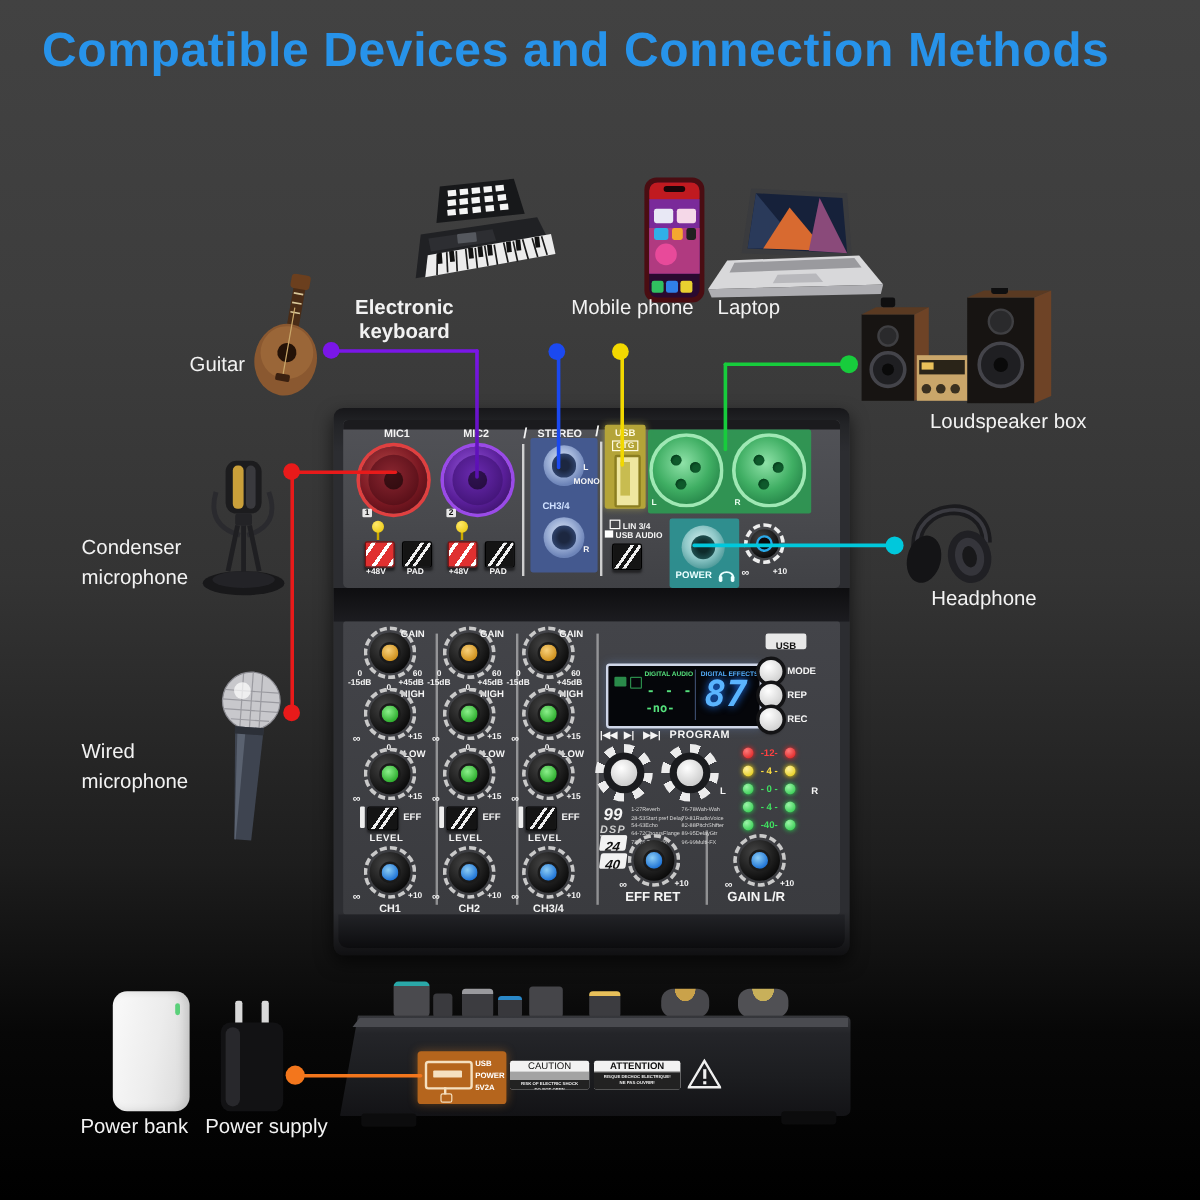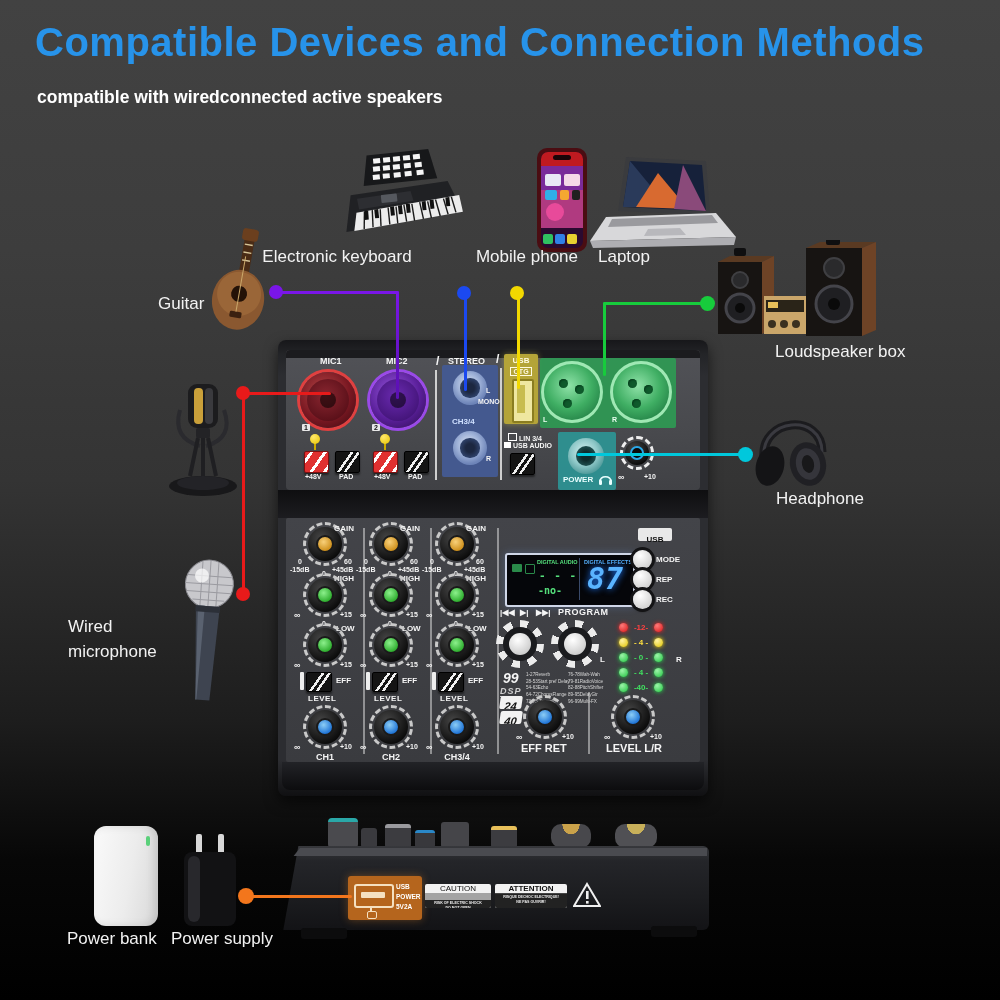--- a/index.html
+++ b/index.html
@@ -83,21 +83,20 @@
   .pre{white-space:pre-line;}
   svg{display:block;}
 </style>
 </head>
 <body>
 
 <div class="canvas">
 
   <div class="title">Compatible Devices and Connection Methods</div>
   <div class="subtitle">
-    <div>compatible with wiredconnected active speakers</div>
   </div>
 
   <svg class="abs" style="left:193px;top:228px" width="96" height="110" viewBox="0 0 96 110">
     <g transform="rotate(10 48 55)">
       <rect x="44" y="2" width="10" height="52" rx="3" fill="#4a2c16"></rect>
       <rect x="41" y="0" width="16" height="12" rx="3" fill="#6b3f1e"></rect>
       <line x1="45" y1="16" x2="53" y2="16" stroke="#d8c79a" stroke-width="1.4"></line>
       <line x1="45" y1="24" x2="53" y2="24" stroke="#d8c79a" stroke-width="1.4"></line>
       <line x1="45" y1="32" x2="53" y2="32" stroke="#d8c79a" stroke-width="1.4"></line>
       <ellipse cx="48" cy="72" rx="26" ry="30" fill="#8a5830"></ellipse>
@@ -264,24 +263,25 @@
   </div>
 
   <svg class="abs" style="left:178px;top:832px" width="64" height="98" viewBox="0 0 64 98">
     <rect x="18" y="2" width="6" height="20" rx="2" fill="#d8d8d8"></rect>
     <rect x="40" y="2" width="6" height="20" rx="2" fill="#d8d8d8"></rect>
     <rect x="6" y="20" width="52" height="74" rx="8" fill="#121214"></rect>
     <rect x="10" y="24" width="12" height="66" rx="6" fill="#28282c"></rect>
   </svg>
 
   <div class="lbl" style="left:158px;top:294px;">Guitar</div>
-  <div class="lbl center" style="left:262px;top:247px;width:150px;">Electronic keyboard</div>
+  <div class="lbl center" style="left:262px;top:247px;width:150px;font-weight:bold;">Electronic keyboard</div>
   <div class="lbl center" style="left:467px;top:247px;width:120px;">Mobile phone</div>
   <div class="lbl center" style="left:584px;top:247px;width:80px;">Laptop</div>
   <div class="lbl" style="left:775px;top:342px;">Loudspeaker box</div>
+  <div class="lbl" style="left:68px;top:445px;width:100px;line-height:1.45;">Condenser microphone</div>
   <div class="lbl" style="left:776px;top:489px;">Headphone</div>
   <div class="lbl" style="left:68px;top:615px;width:95px;line-height:1.45;">Wired microphone</div>
   <div class="lbl" style="left:67px;top:929px;">Power bank</div>
   <div class="lbl" style="left:171px;top:929px;">Power supply</div>
 
   <div id="mixer-front">
     <div class="jackpanel"></div>
     <div class="abs" style="left:8px;top:10px;width:414px;height:8px;background:#1b1b1e;border-radius:4px 4px 0 0;"></div>
 
     <div class="ptxt s9" style="left:42px;top:16px;">MIC1</div>
@@ -586,21 +586,21 @@
     <div class="ptxt tiny" style="left:238px;top:392px;font-size:9px;">∞</div>
     <div class="ptxt tiny" style="left:284px;top:393px;">+10</div>
     <div class="ptxt" style="left:243px;top:402px;font-size:11px;">EFF RET</div>
     <div class="knob" style="left:333px;top:355px;">
         <div class="ticks"></div>
         <div class="body"></div>
         <div class="cap blue"></div>
       </div>
     <div class="ptxt tiny" style="left:326px;top:392px;font-size:9px;">∞</div>
     <div class="ptxt tiny" style="left:372px;top:393px;">+10</div>
-    <div class="ptxt" style="left:328px;top:402px;font-size:11px;">LEVEL L/R</div>
+    <div class="ptxt" style="left:328px;top:402px;font-size:11px;">GAIN L/R</div>
 
     <div class="facebottom"></div>
   </div>
 
   <div id="mixer-rear">
 
     <div class="abs" style="left:55px;top:4px;width:30px;height:30px;background:linear-gradient(180deg,#2aa8a8 0 4px,#4a4a4e 4px);border-radius:4px;"></div>
     <div class="abs" style="left:88px;top:14px;width:16px;height:20px;background:#3a3a3e;border-radius:3px;"></div>
     <div class="abs" style="left:112px;top:10px;width:26px;height:24px;background:linear-gradient(180deg,#9a9a9e 0 4px,#3c3c40 4px);border-radius:3px;"></div>
     <div class="abs" style="left:142px;top:16px;width:20px;height:18px;background:linear-gradient(180deg,#2a88c8 0 3px,#38383c 3px);border-radius:3px;"></div>

